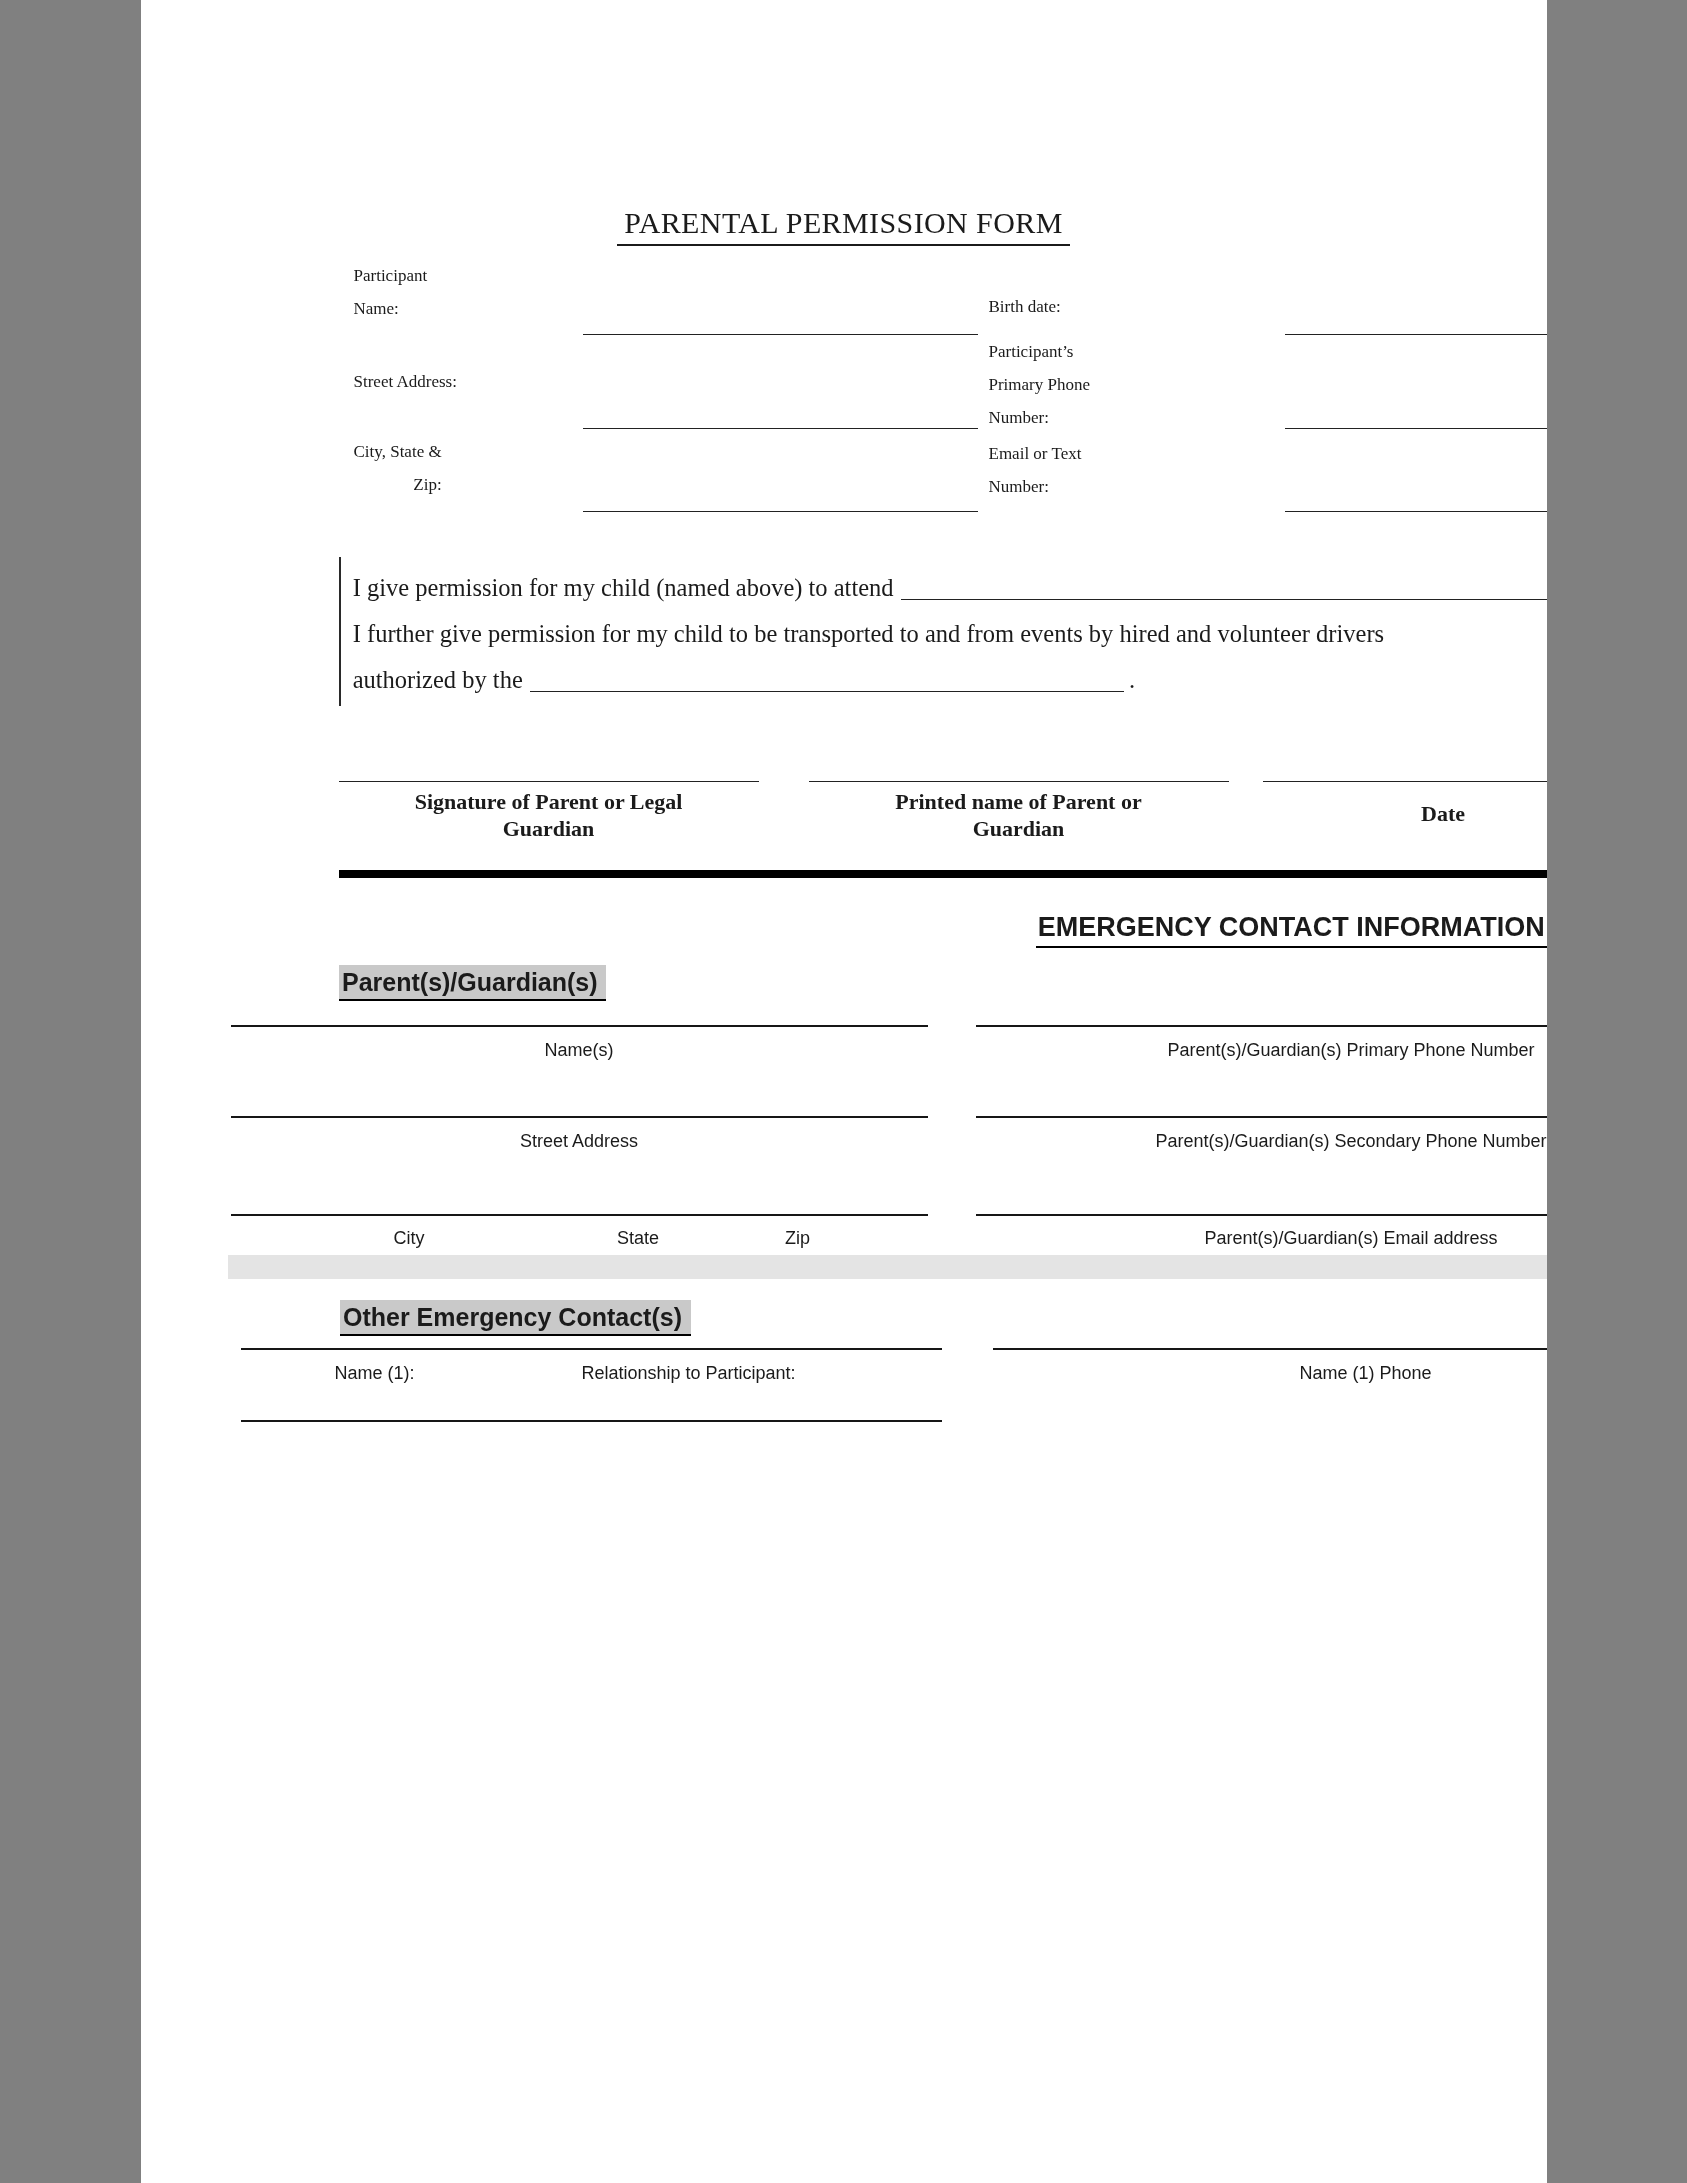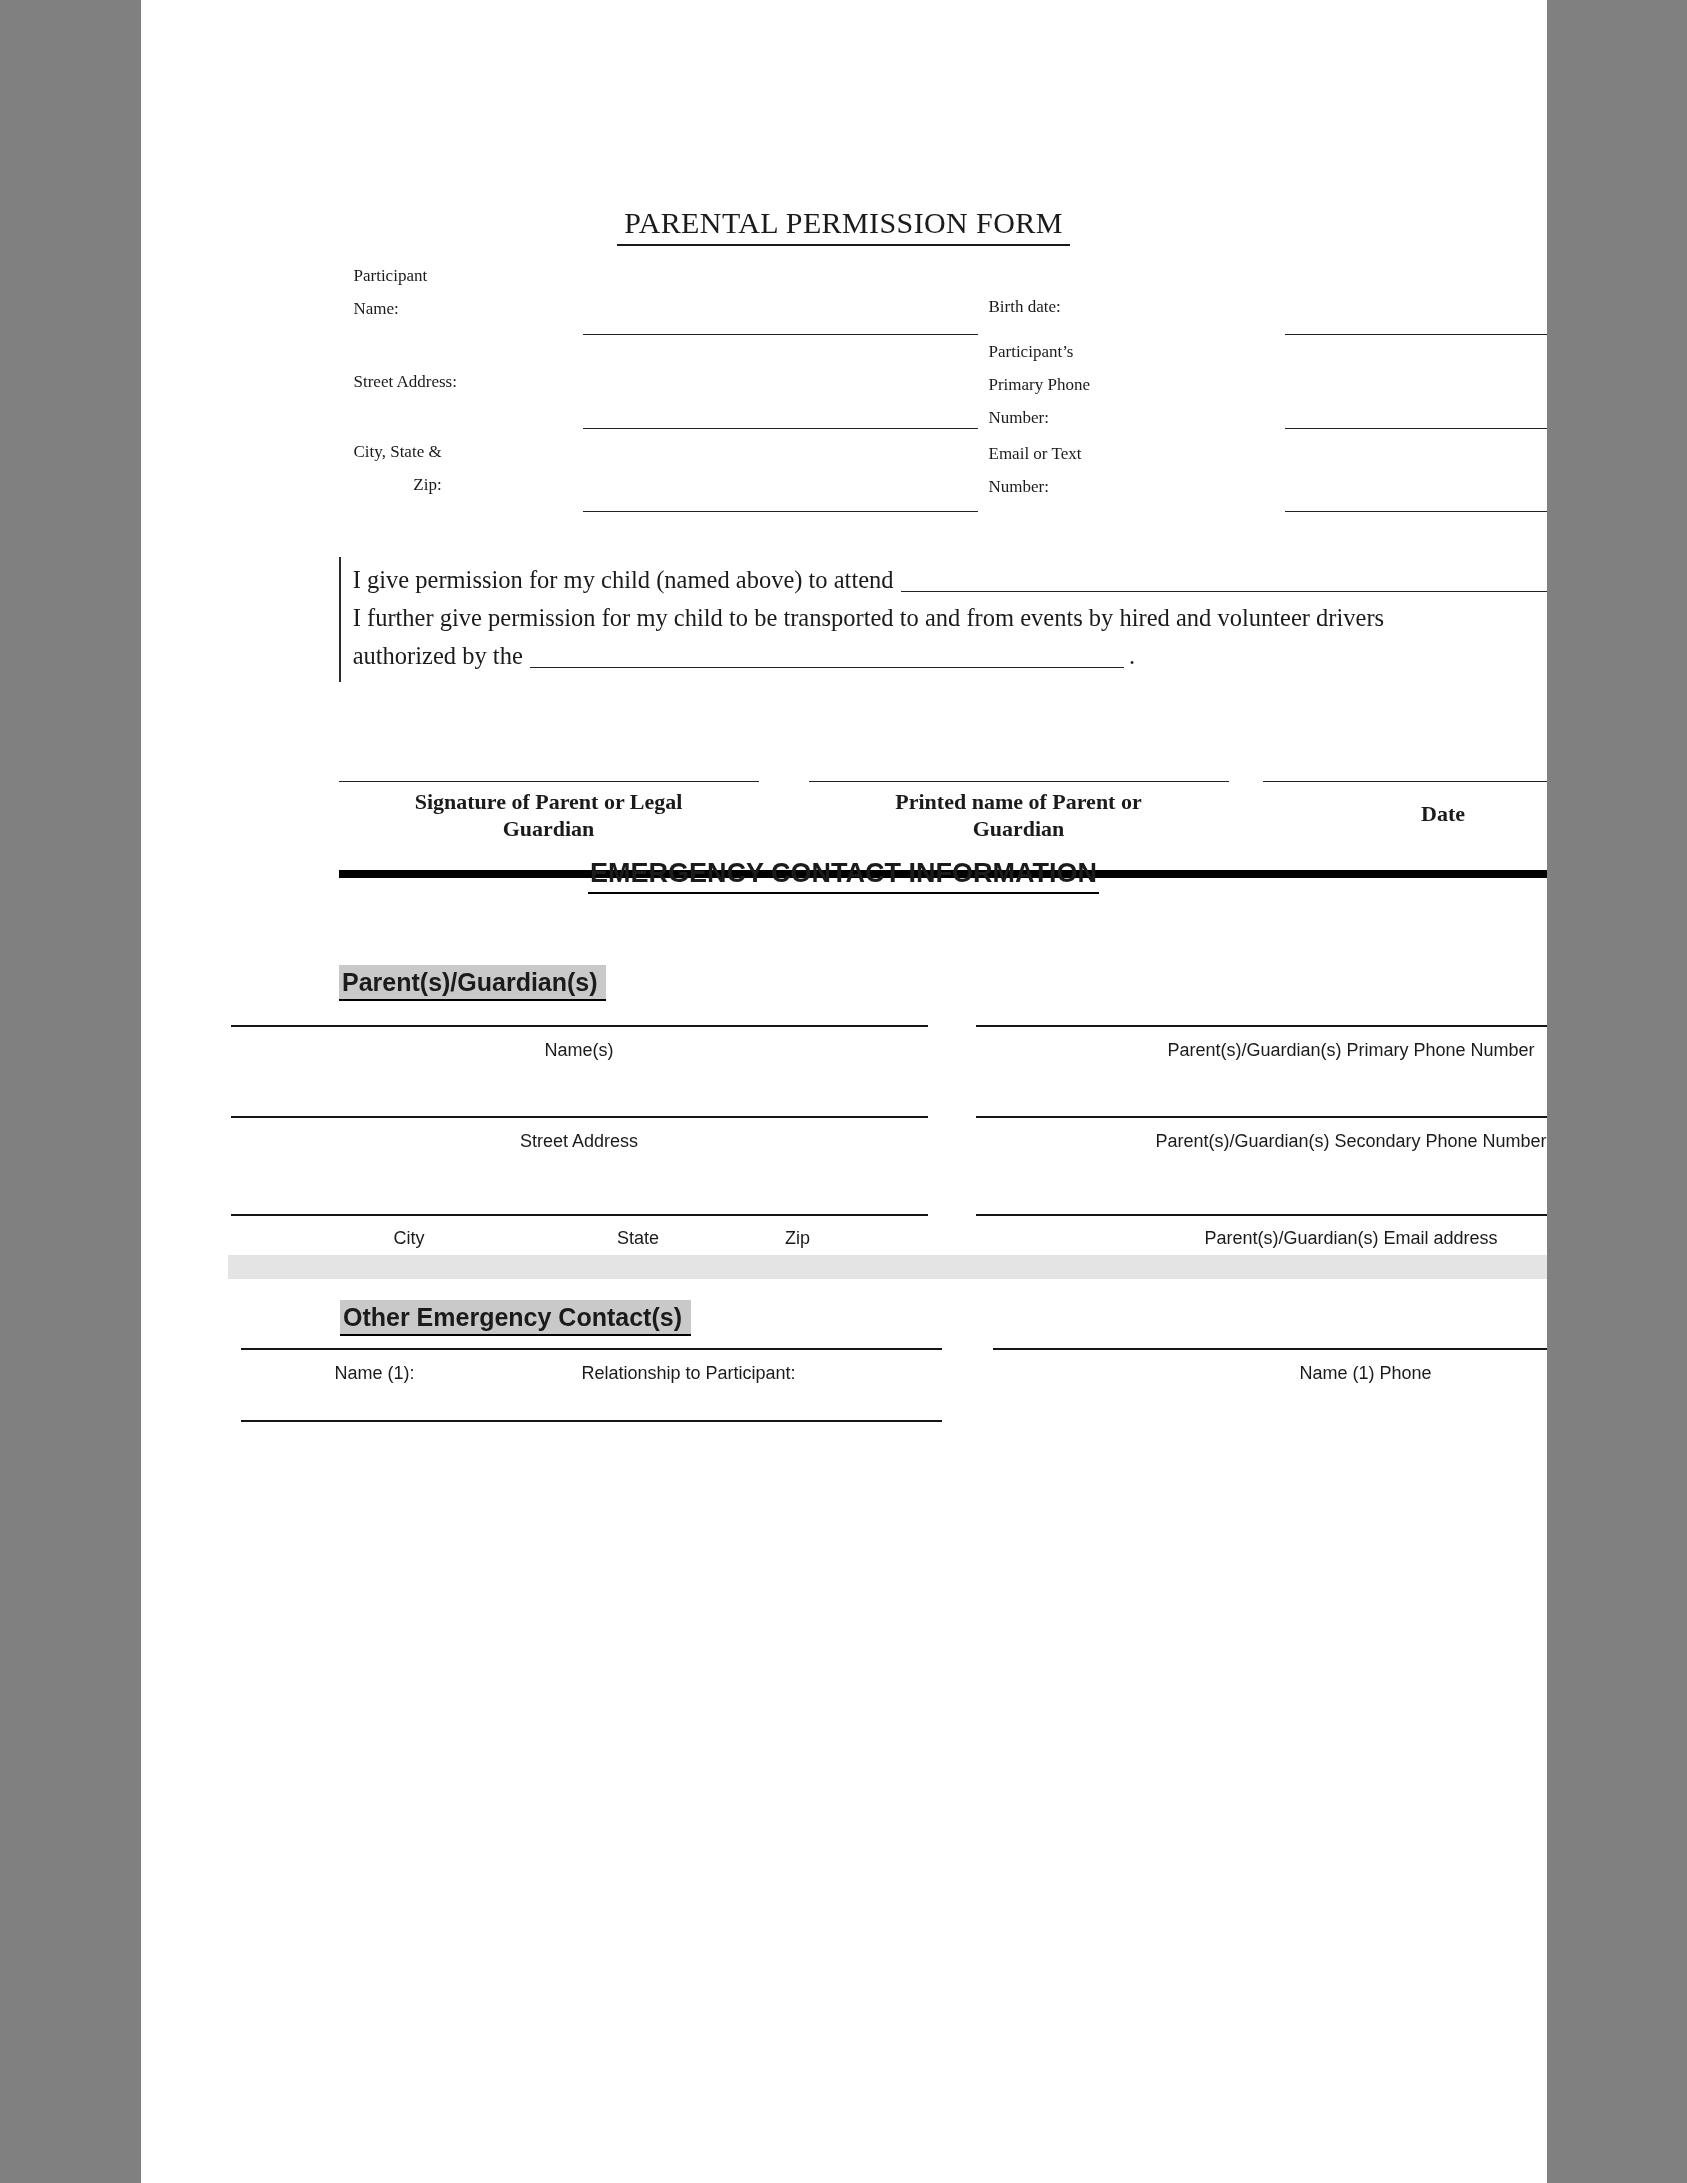--- a/index.html
+++ b/index.html
@@ -41,21 +41,21 @@
   .blank-row3-r { left: 1144px; top: 510px; width: 360px; }
 
   
   .permission {
     left: 198px; top: 557px; width: 1271px;
     border-left: 2.6px solid #2a2a2a;
     padding: 3.5px 0 7px 12.2px;
     font-size: 24.5px; line-height: 38px;
   }
   .p-line { display: flex; align-items: stretch; }
-  .p-line > span { white-space: nowrap; }
+  .p-line > span { white-space: nowrap; margin-top: 8px; }
   .fill-line {
     flex: 1 1 auto;
     border-bottom: 1.7px solid #222;
     margin: 0 3.5px 6.1px 7px;
   }
   .fixed-line {
     flex: 0 0 auto;
     width: 594px;
     border-bottom: 1.7px solid #222;
     margin: 0 5.2px 6.1px 7px;
@@ -71,21 +71,21 @@
     padding-top: 6.1px;
   }
   .sig-1 { left: 198px;  top: 781px; width: 420px; }
   .sig-2 { left: 668px;  top: 781px; width: 420px; }
   .sig-3 { left: 1122px; top: 781px; width: 361px; padding-top: 17.5px; }
 
   .thick-rule { left: 198px; top: 870px; width: 1275px; height: 7.9px; background: #000; }
 
   
   .sans { font-family: "Liberation Sans", "DejaVu Sans", sans-serif; }
-  .em-heading-wrap { left: 0; right: 0; top: 858px; text-align: center; }
+  .em-heading-wrap { left: 0; right: 0; top: 912px; text-align: right; }
   .em-heading {
     display: inline-block;
     font-weight: bold; font-size: 27px;
     border-bottom: 2.6px solid #000;
     padding: 0 1.7px 2.6px 1.7px;
   }
   .hl-heading {
     display: inline-block;
     font-weight: bold; font-size: 25px;
     background: var(--highlight, #c9c9c9);

